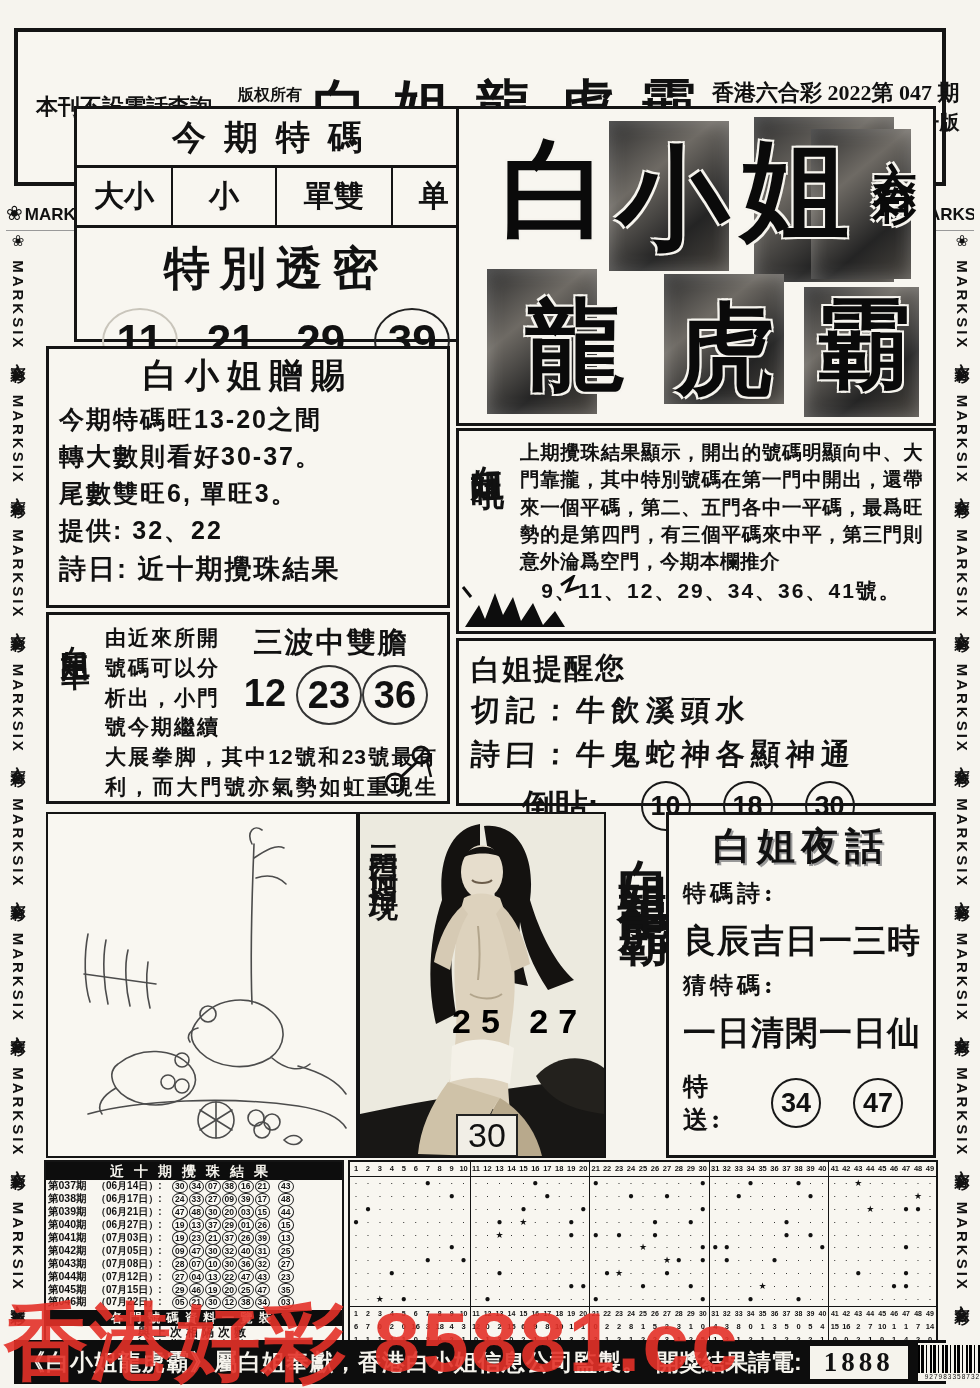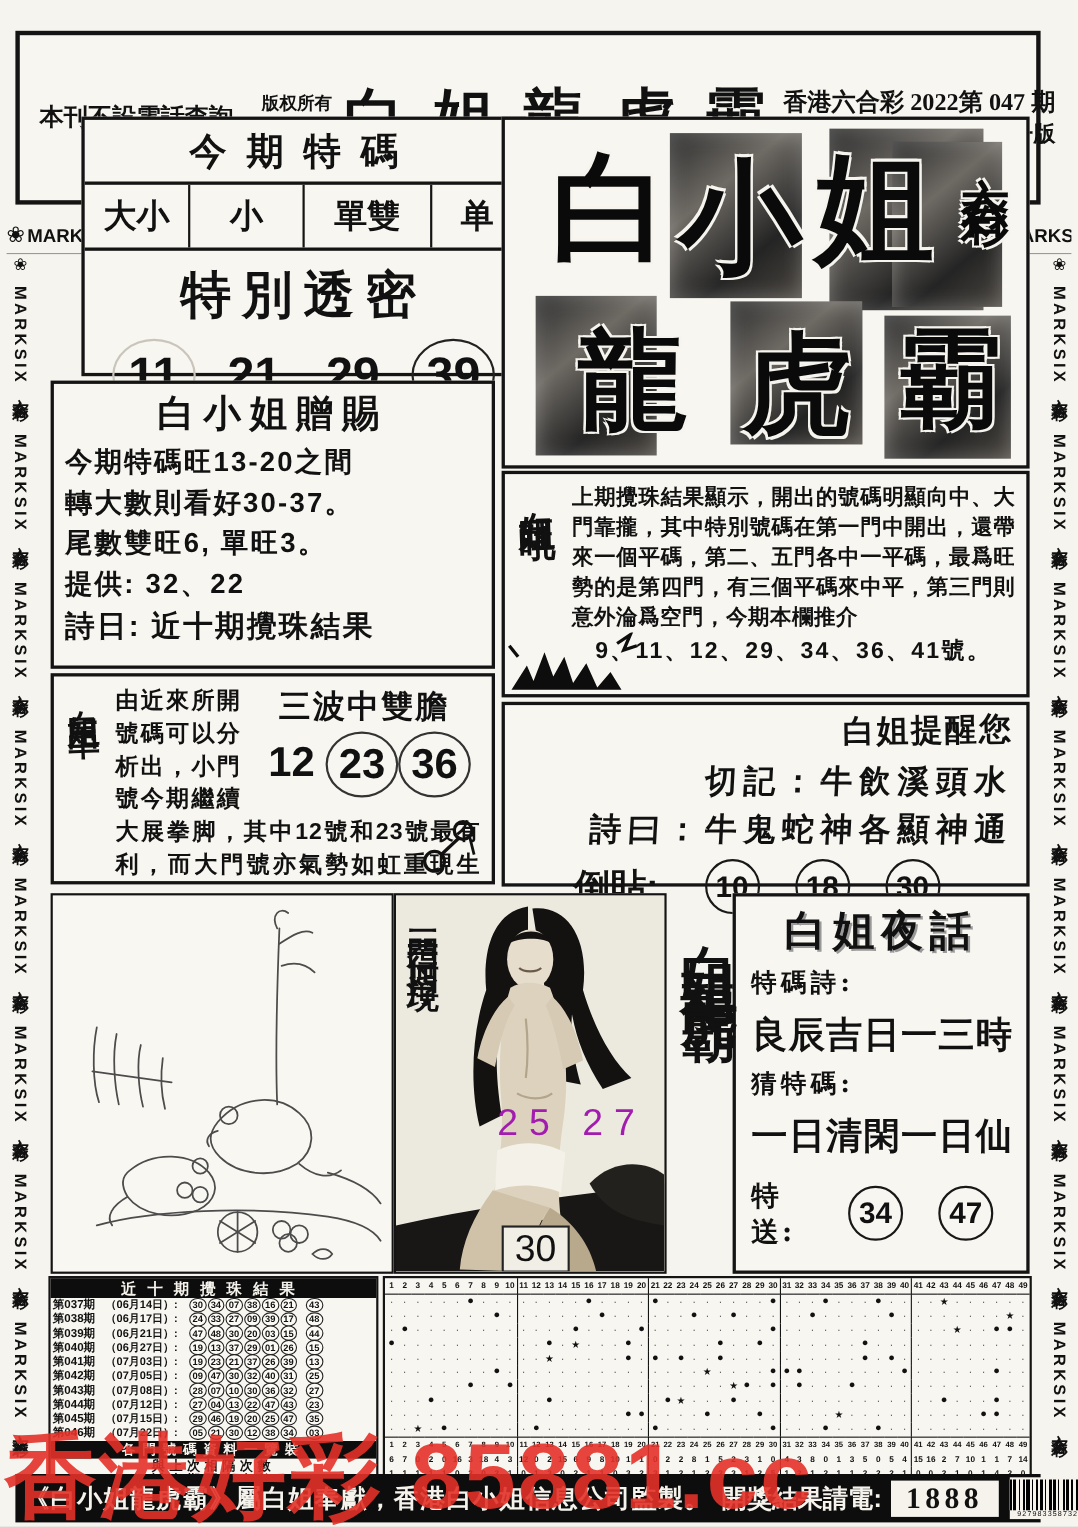--- a/index.html
+++ b/index.html
@@ -75,36 +75,36 @@
              text-shadow:2px 2px 0 #f6f4ee,-2px -2px 0 #f6f4ee,2px -2px 0 #f6f4ee,-2px 2px 0 #f6f4ee;}
 
   
   .roar-wrap{padding:8px 10px 2px 6px;height:100%;box-sizing:border-box;overflow:hidden;position:relative;}
   .roar-vt{font-size:33px;height:150px;letter-spacing:4px;margin-right:10px;transform:rotate(-2deg);}
   .roar-text{font-size:19.5px;font-weight:600;line-height:1.4;text-align:justify;letter-spacing:.5px;}
   .roar-nums{font-size:21px;font-weight:700;text-align:center;letter-spacing:2px;margin-top:2px;}
   .burst{position:absolute;left:2px;bottom:0px;}
 
   
-  .rem-wrap{padding:6px 12px;height:100%;box-sizing:border-box;text-align:right;}
+  .rem-wrap{padding:6px 12px;height:100%;box-sizing:border-box;}
   .rem-title{font-size:29px;font-weight:900;letter-spacing:2px;transform:rotate(-1deg);}
   .rem-line{font-family:"DejaVu Serif","Liberation Serif",serif;font-size:29px;font-weight:600;
             letter-spacing:6px;margin-top:4px;transform:skewX(-3deg);white-space:nowrap;}
   .rem-paste{display:flex;align-items:center;justify-content:center;margin-top:6px;}
   .rem-paste .lbl{font-size:33px;font-weight:900;margin-right:26px;}
   .ring-num{width:46px;height:46px;border:2.5px solid #181818;border-radius:50%;display:flex;align-items:center;
             justify-content:center;font-size:27px;font-weight:600;margin:0 16px;}
 
   
   .sketch{background:#f9f7f1;}
   .photo-mid{overflow:hidden;background:#ece8df;}
   .slogan{position:absolute;left:4px;top:8px;writing-mode:vertical-rl;text-orientation:upright;
           font-size:29px;font-weight:700;letter-spacing:8px;z-index:5;
           font-family:"Liberation Serif","DejaVu Serif",serif;}
-  .pnum{position:absolute;font-size:34px;font-weight:400;color:#a21caf;z-index:5;letter-spacing:10px;}
+  .pnum{position:absolute;font-size:34px;font-weight:700;color:#000000;z-index:5;letter-spacing:10px;}
   .pnum-box{position:absolute;font-size:34px;font-weight:500;color:#111;z-index:5;background:#f1eee6;
             border:2px solid #222;padding:0 10px;}
   .mid-vtitle{position:absolute;writing-mode:vertical-rl;text-orientation:upright;font-size:52px;font-weight:900;
               letter-spacing:14px;font-family:"Liberation Serif","DejaVu Serif",serif;z-index:4;}
 
   
   .night-wrap{padding:6px 14px;height:100%;box-sizing:border-box;}
   .night-title{text-align:center;font-size:38px;font-weight:900;letter-spacing:6px;
                text-shadow:2px 2px 0 #999;}
   .night-lbl{font-family:"DejaVu Serif","Liberation Serif",serif;font-size:23px;font-weight:700;

